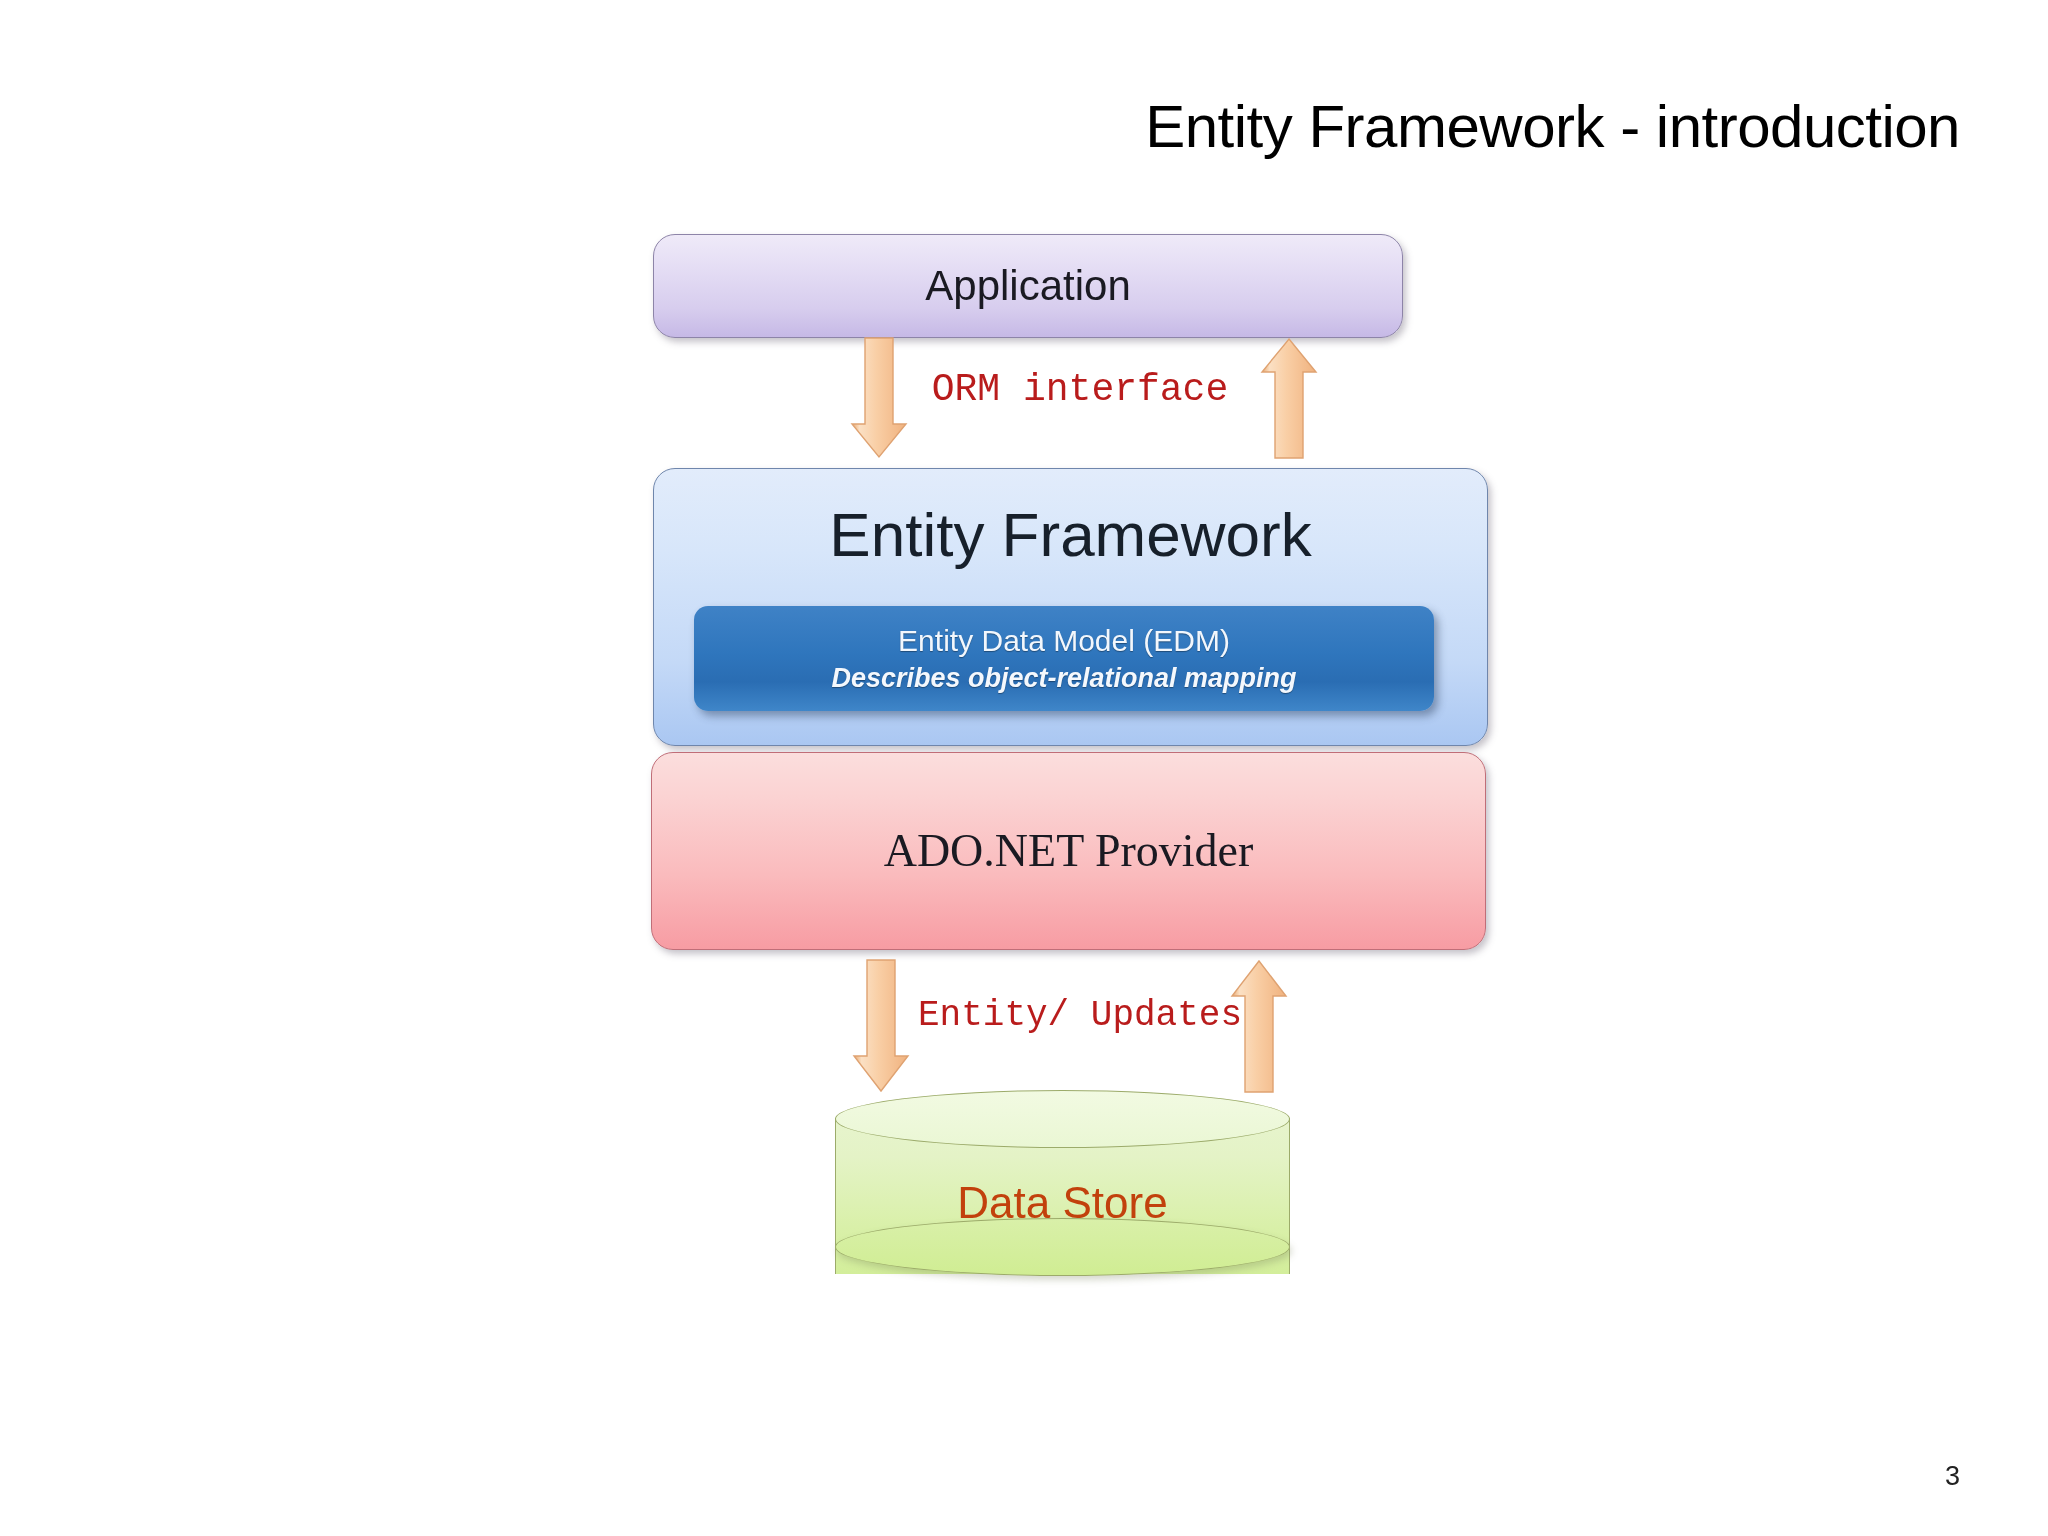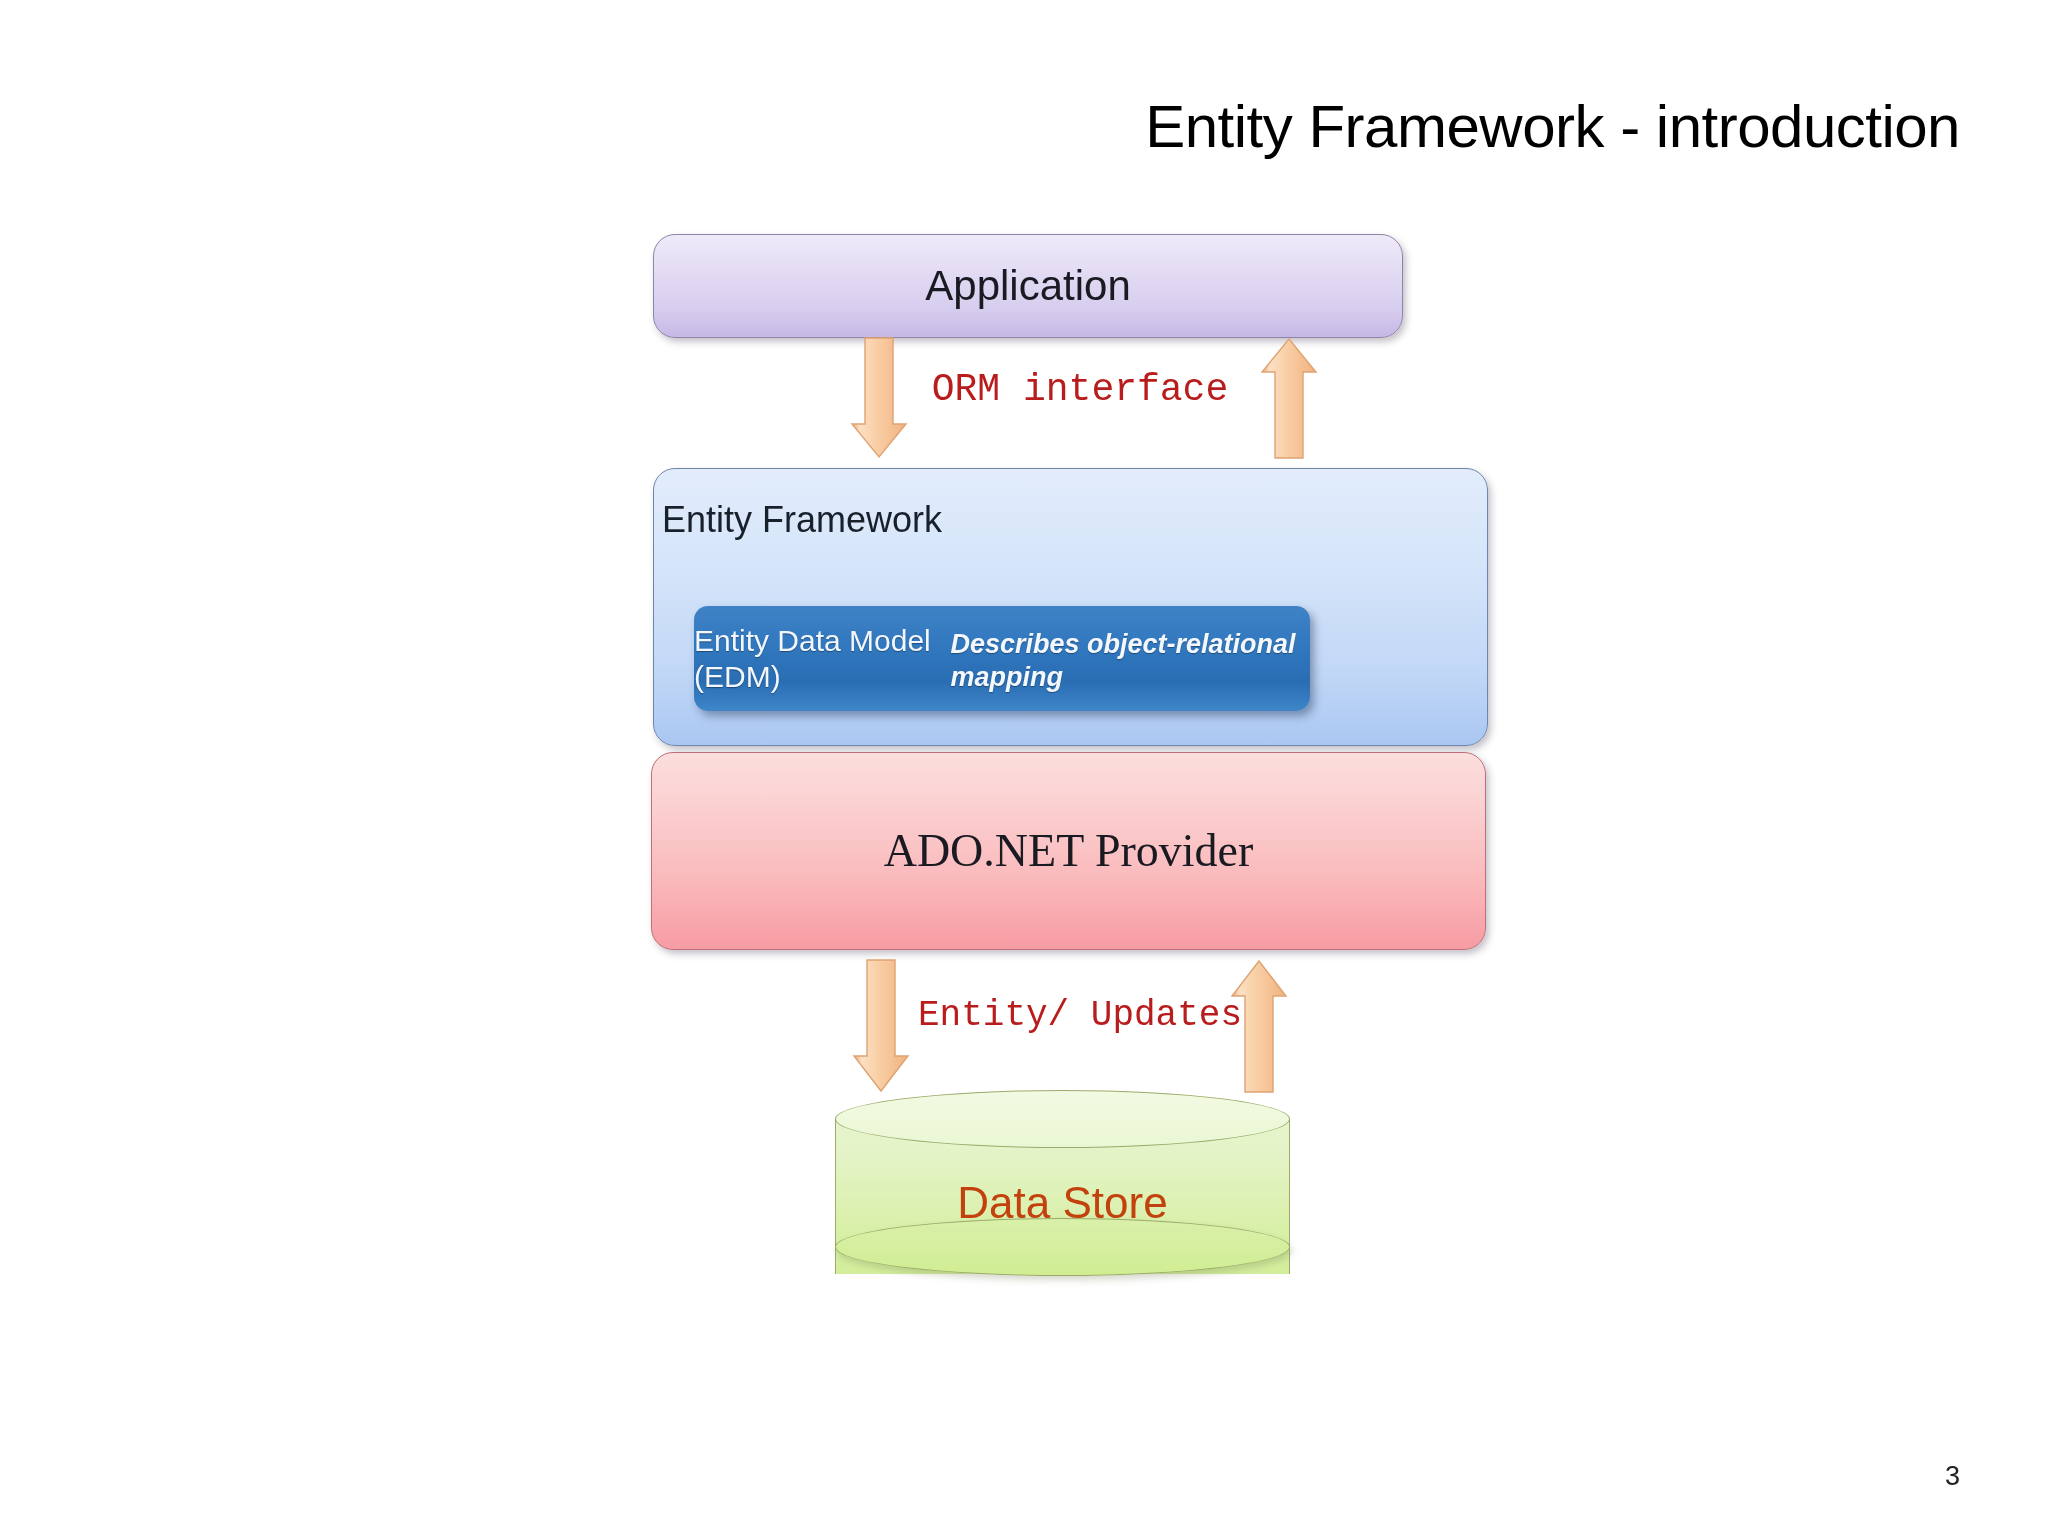--- a/index.html
+++ b/index.html
@@ -72,40 +72,41 @@
     left: 653px;
     top: 468px;
     width: 835px;
     height: 278px;
     border: 1.6px solid #6f86ac;
     background: linear-gradient(to bottom, #e2ecfb 0%, #d7e6fa 30%, #c4d9f7 70%, #aac7f2 100%);
     display: block;
   }
   #box-entity-framework .ef-title {
     position: absolute;
-    left: 8px;
+    left: 0;
     top: 30px;
     width: 100%;
-    font-size: 36px;
+    text-align: center;
+    font-size: 62px;
     color: #17202b;
   }
 
   
   #box-edm {
     position: absolute;
     left: 40px;
     top: 137px;
-    width: 616px;
+    width: 740px;
     height: 105px;
     border-radius: 14px;
     background: linear-gradient(to bottom, #3f82c6 0%, #2f76bd 45%, #2a6db3 72%, #3f86c9 100%);
     box-shadow: 4px 5px 9px rgba(40, 60, 90, 0.45);
     box-sizing: border-box;
     display: flex;
-    flex-direction: row;
+    flex-direction: column;
     align-items: center;
     justify-content: center;
   }
   .edm-title {
     color: #f2f7fd;
     font-size: 30px;
     line-height: 1.18;
     text-shadow: 0 1px 1px rgba(0,0,0,0.35);
   }
   .edm-sub {

